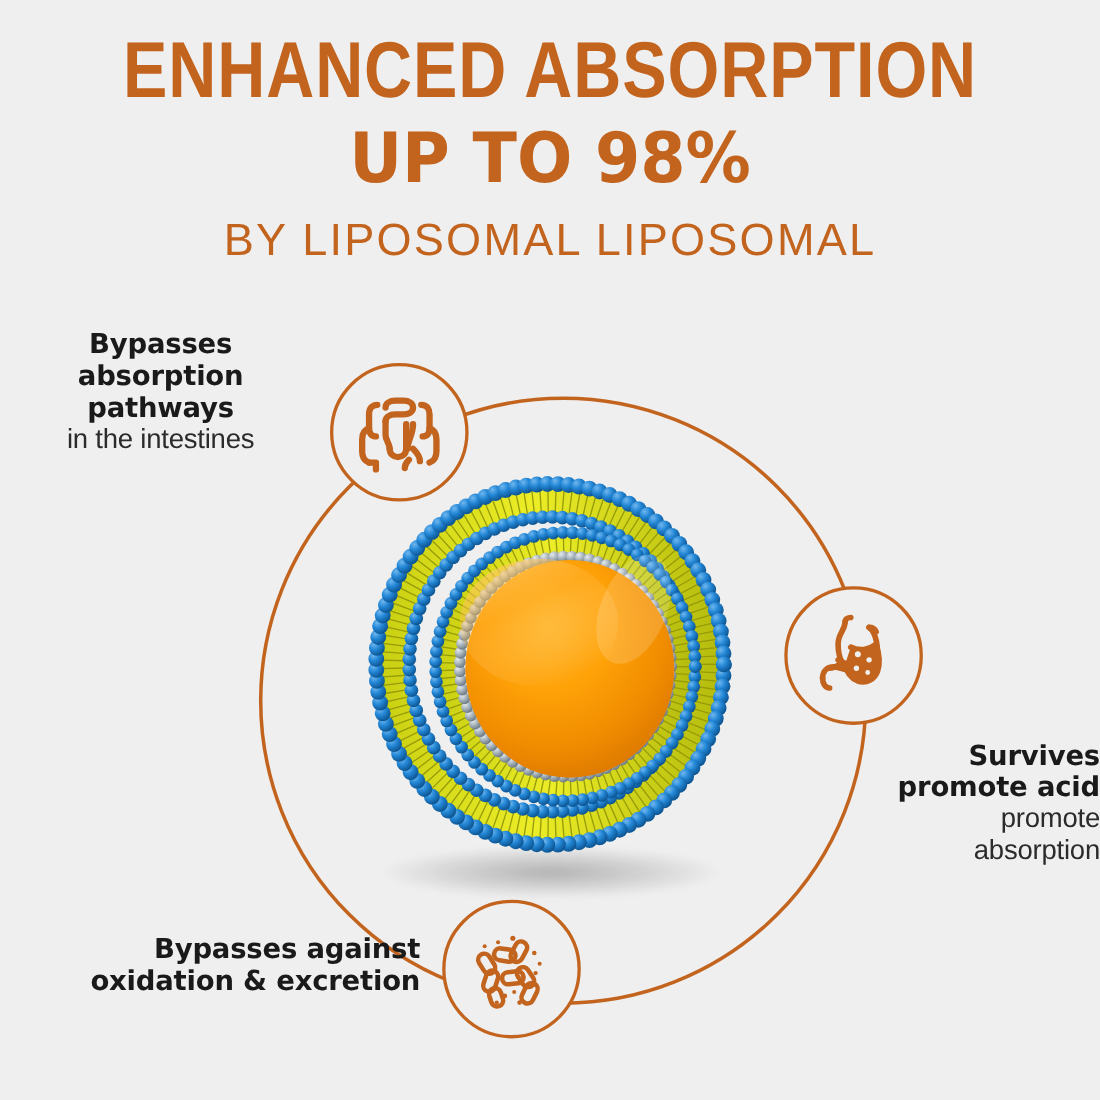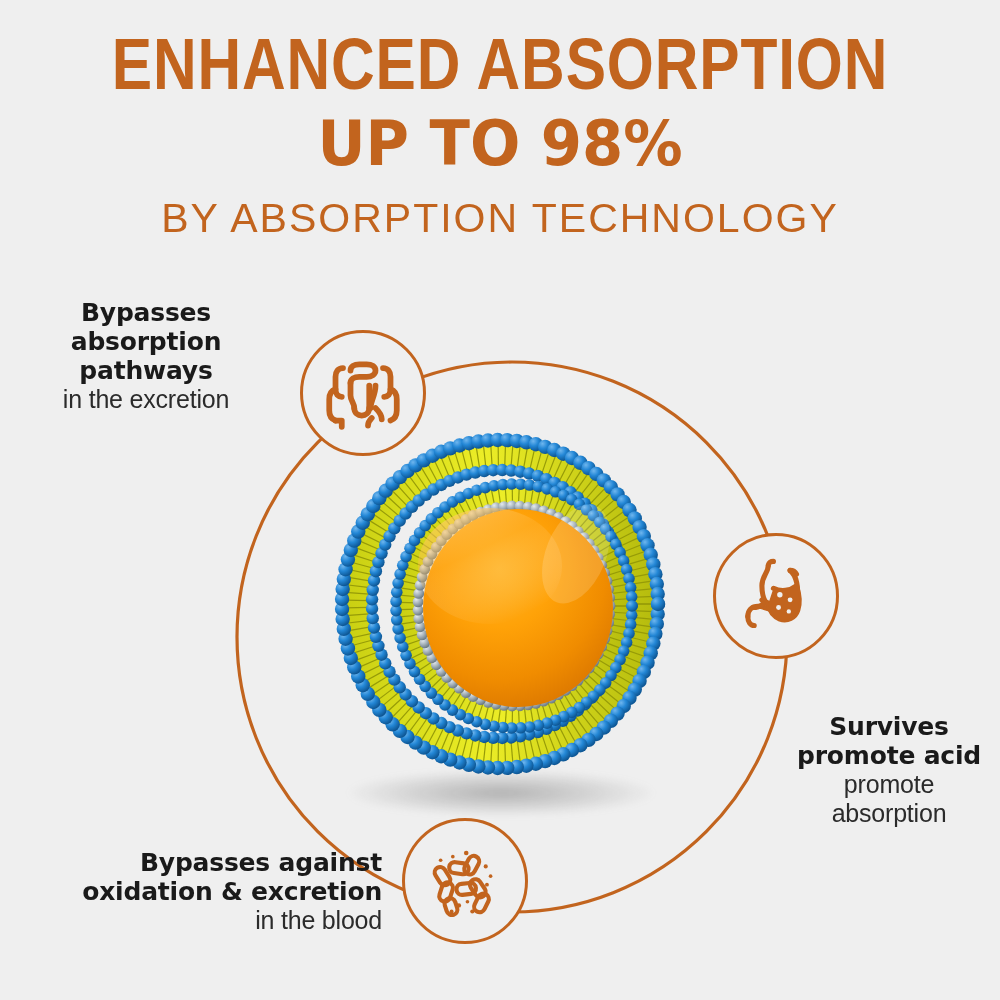--- a/index.html
+++ b/index.html
@@ -70,40 +70,40 @@
   }
   .callout .light{
     font-weight:300;
     font-size:25px;
     line-height:1.16;
     letter-spacing:-0.2px;
     color:#2b2b2b;
     font-family:"Liberation Sans", sans-serif;
   }
   #callout-intestines{left:10px;top:298px;width:272px;text-align:center;}
-  #callout-stomach{left:778px;top:672px;width:222px;text-align:center;margin-top:40px;}
+  #callout-stomach{left:778px;top:672px;width:222px;text-align:right;}
   #callout-blood{left:18px;top:848px;width:364px;text-align:right;}
 
   
   #liposome{position:absolute;left:318px;top:418px;width:364px;height:372px;}
   #lipo-shadow{
     position:absolute;left:348px;top:770px;width:306px;height:46px;
     background:radial-gradient(ellipse at 50% 50%, rgba(90,90,90,.40) 0%, rgba(120,120,120,.22) 42%, rgba(150,150,150,0) 72%);
     border-radius:50%;
     filter:blur(3px);
   }
 </style>
 </head>
 <body>
 
 <div id="stage">
 
   <div class="head head-l1">ENHANCED ABSORPTION</div>
   <div class="head head-l2">UP TO 98%</div>
-  <div class="head head-l3">BY ABSORPTION TECHNOLOGY</div>
+  <div class="head head-l3">BY LIPOSOMAL LIPOSOMAL</div>
 
   <svg id="ring" viewBox="0 0 1000 1000">
     <circle cx="512" cy="637" r="275" fill="none" stroke="#c2641e" stroke-width="3.2"></circle>
   </svg>
 
   <div id="lipo-shadow"></div>
   <svg id="liposome" viewBox="0 0 364 372">
     <defs>
       <radialGradient id="coreGrad" cx="40%" cy="30%" r="78%">
         <stop offset="0%" stop-color="#ffb62a"></stop>
@@ -825,29 +825,28 @@
           <circle cx="12" cy="15" r="1.5"></circle>
         </g>
       </svg>
     </span>
   </div>
 
   <div class="callout" id="callout-intestines">
     <div class="bold">Bypasses</div>
     <div class="bold">absorption</div>
     <div class="bold">pathways</div>
-    <div class="light">in the excretion</div>
+    <div class="light">in the intestines</div>
   </div>
 
   <div class="callout" id="callout-stomach">
     <div class="bold">Survives</div>
     <div class="bold">promote acid</div>
     <div class="light">promote</div>
     <div class="light">absorption</div>
   </div>
 
   <div class="callout" id="callout-blood">
     <div class="bold">Bypasses against</div>
     <div class="bold">oxidation &amp; excretion</div>
-    <div class="light">in the blood</div>
   </div>
 
 </div>
 
 </body></html>

